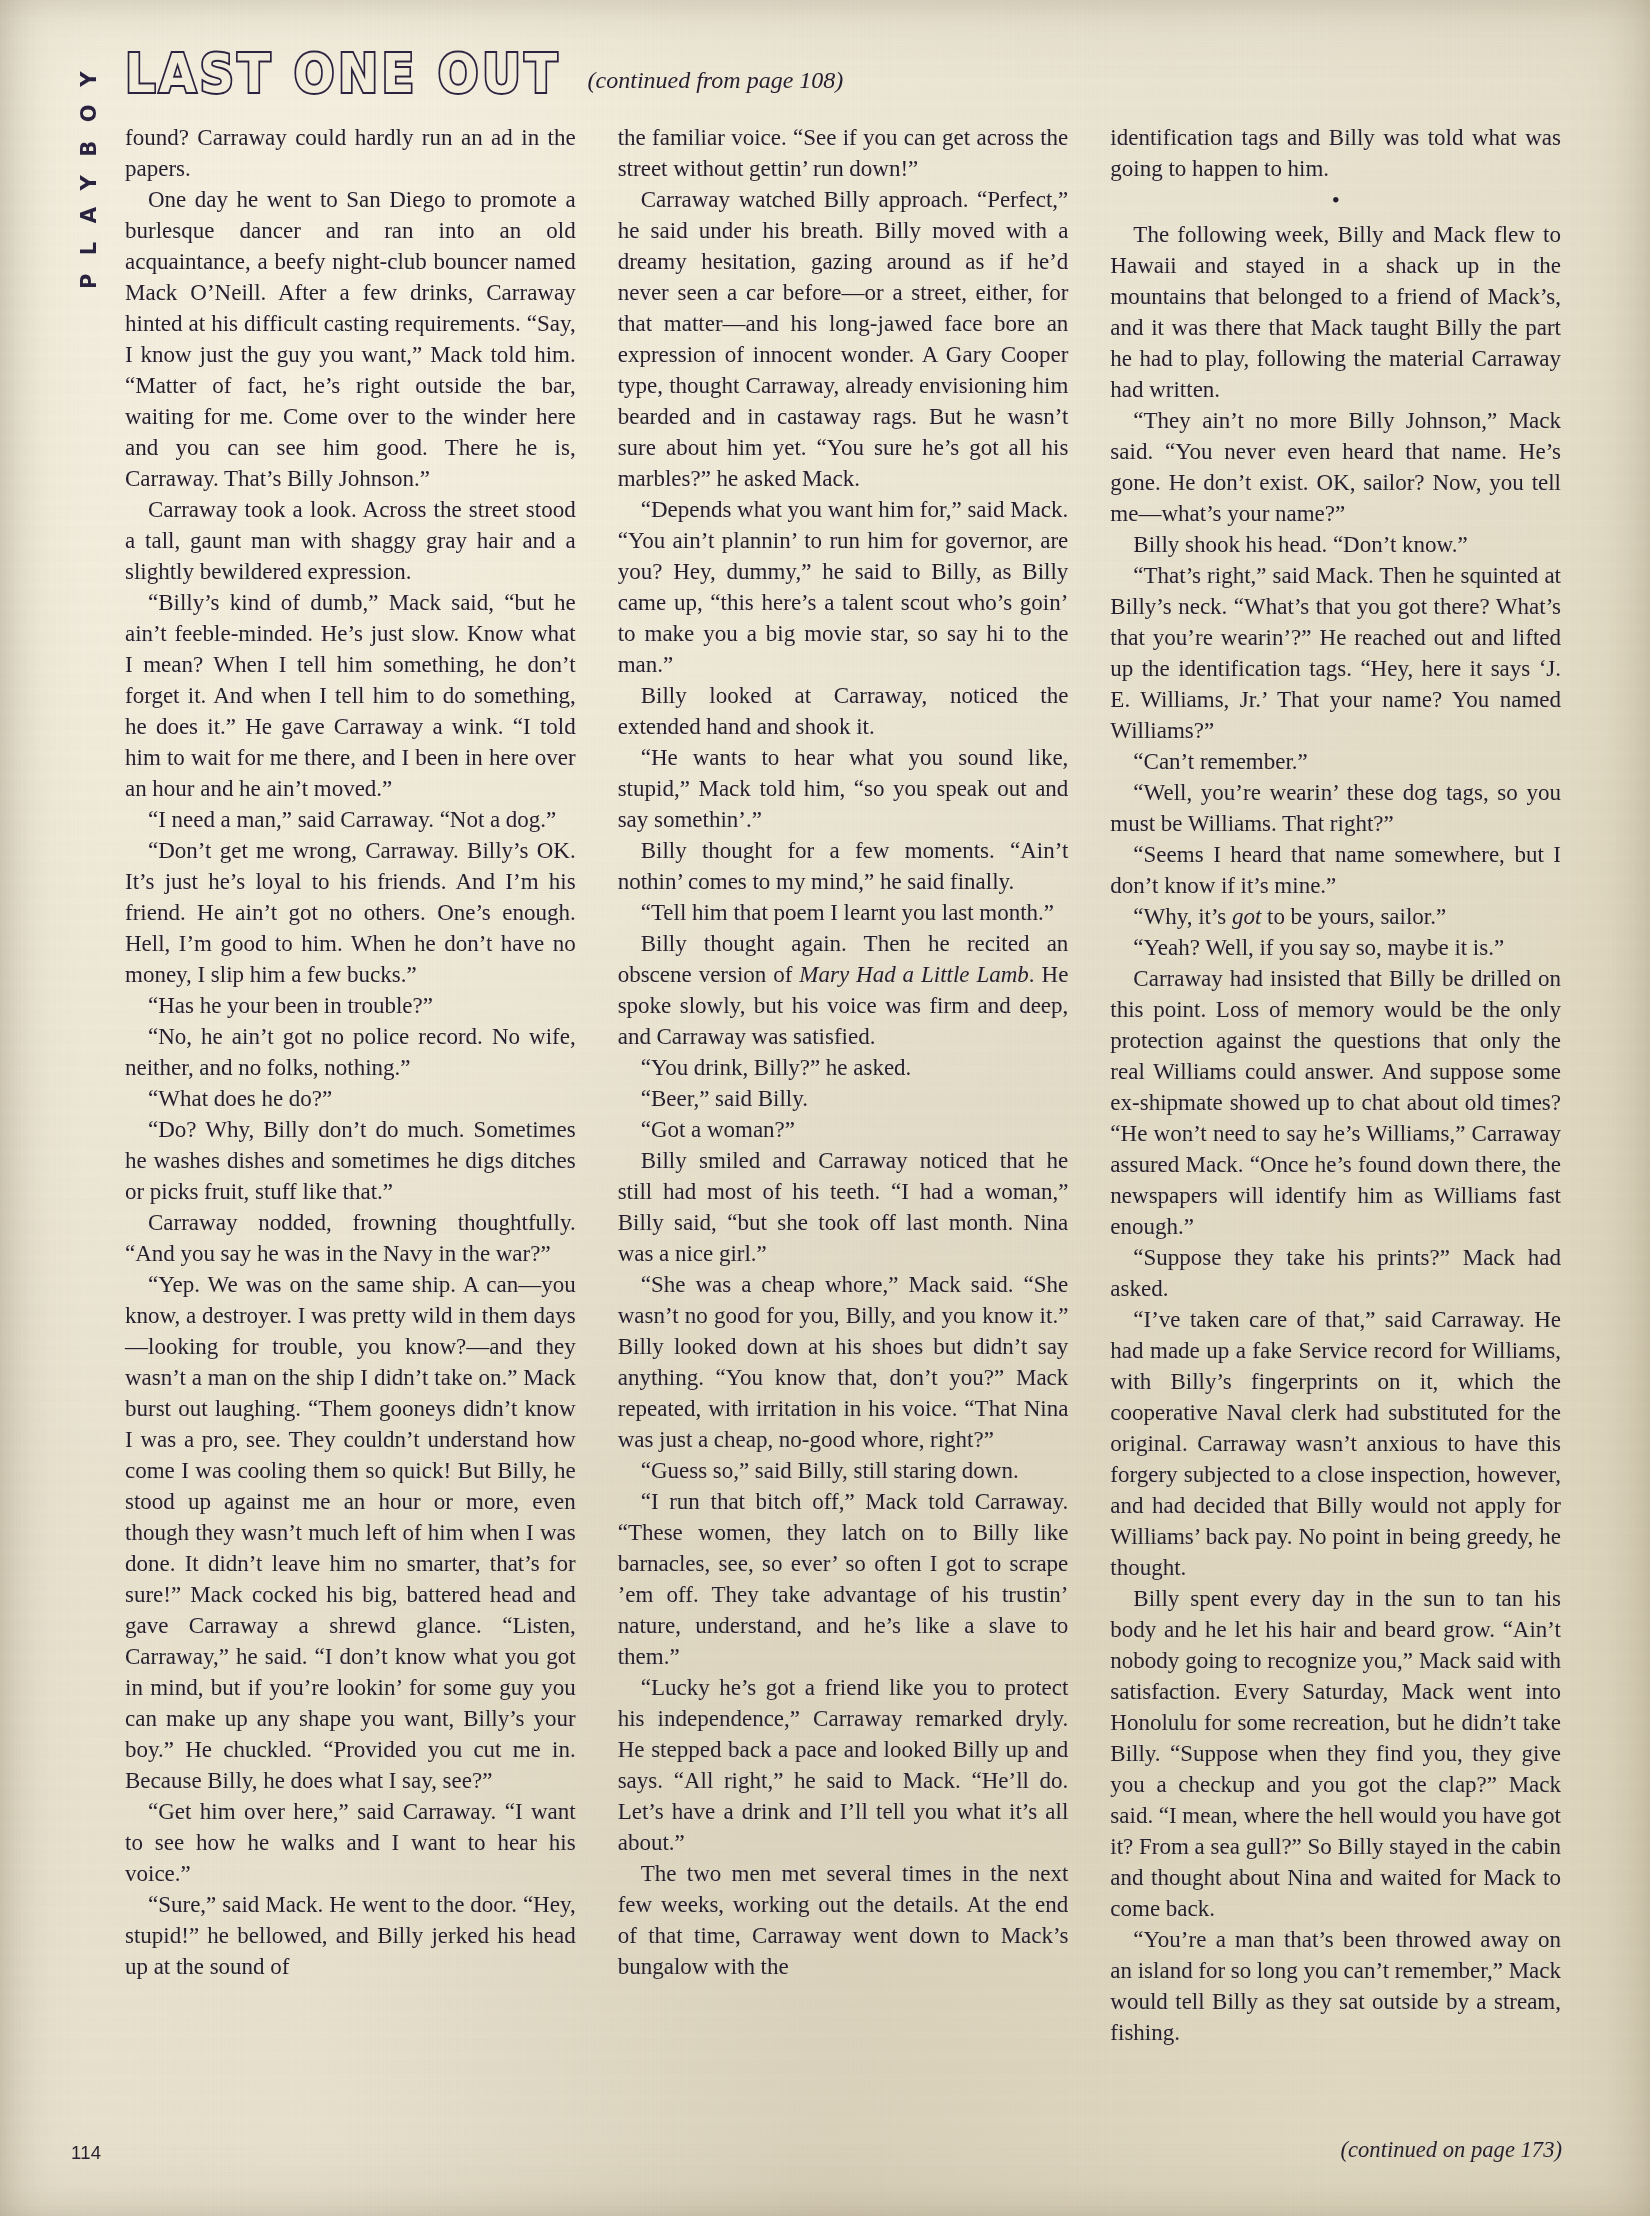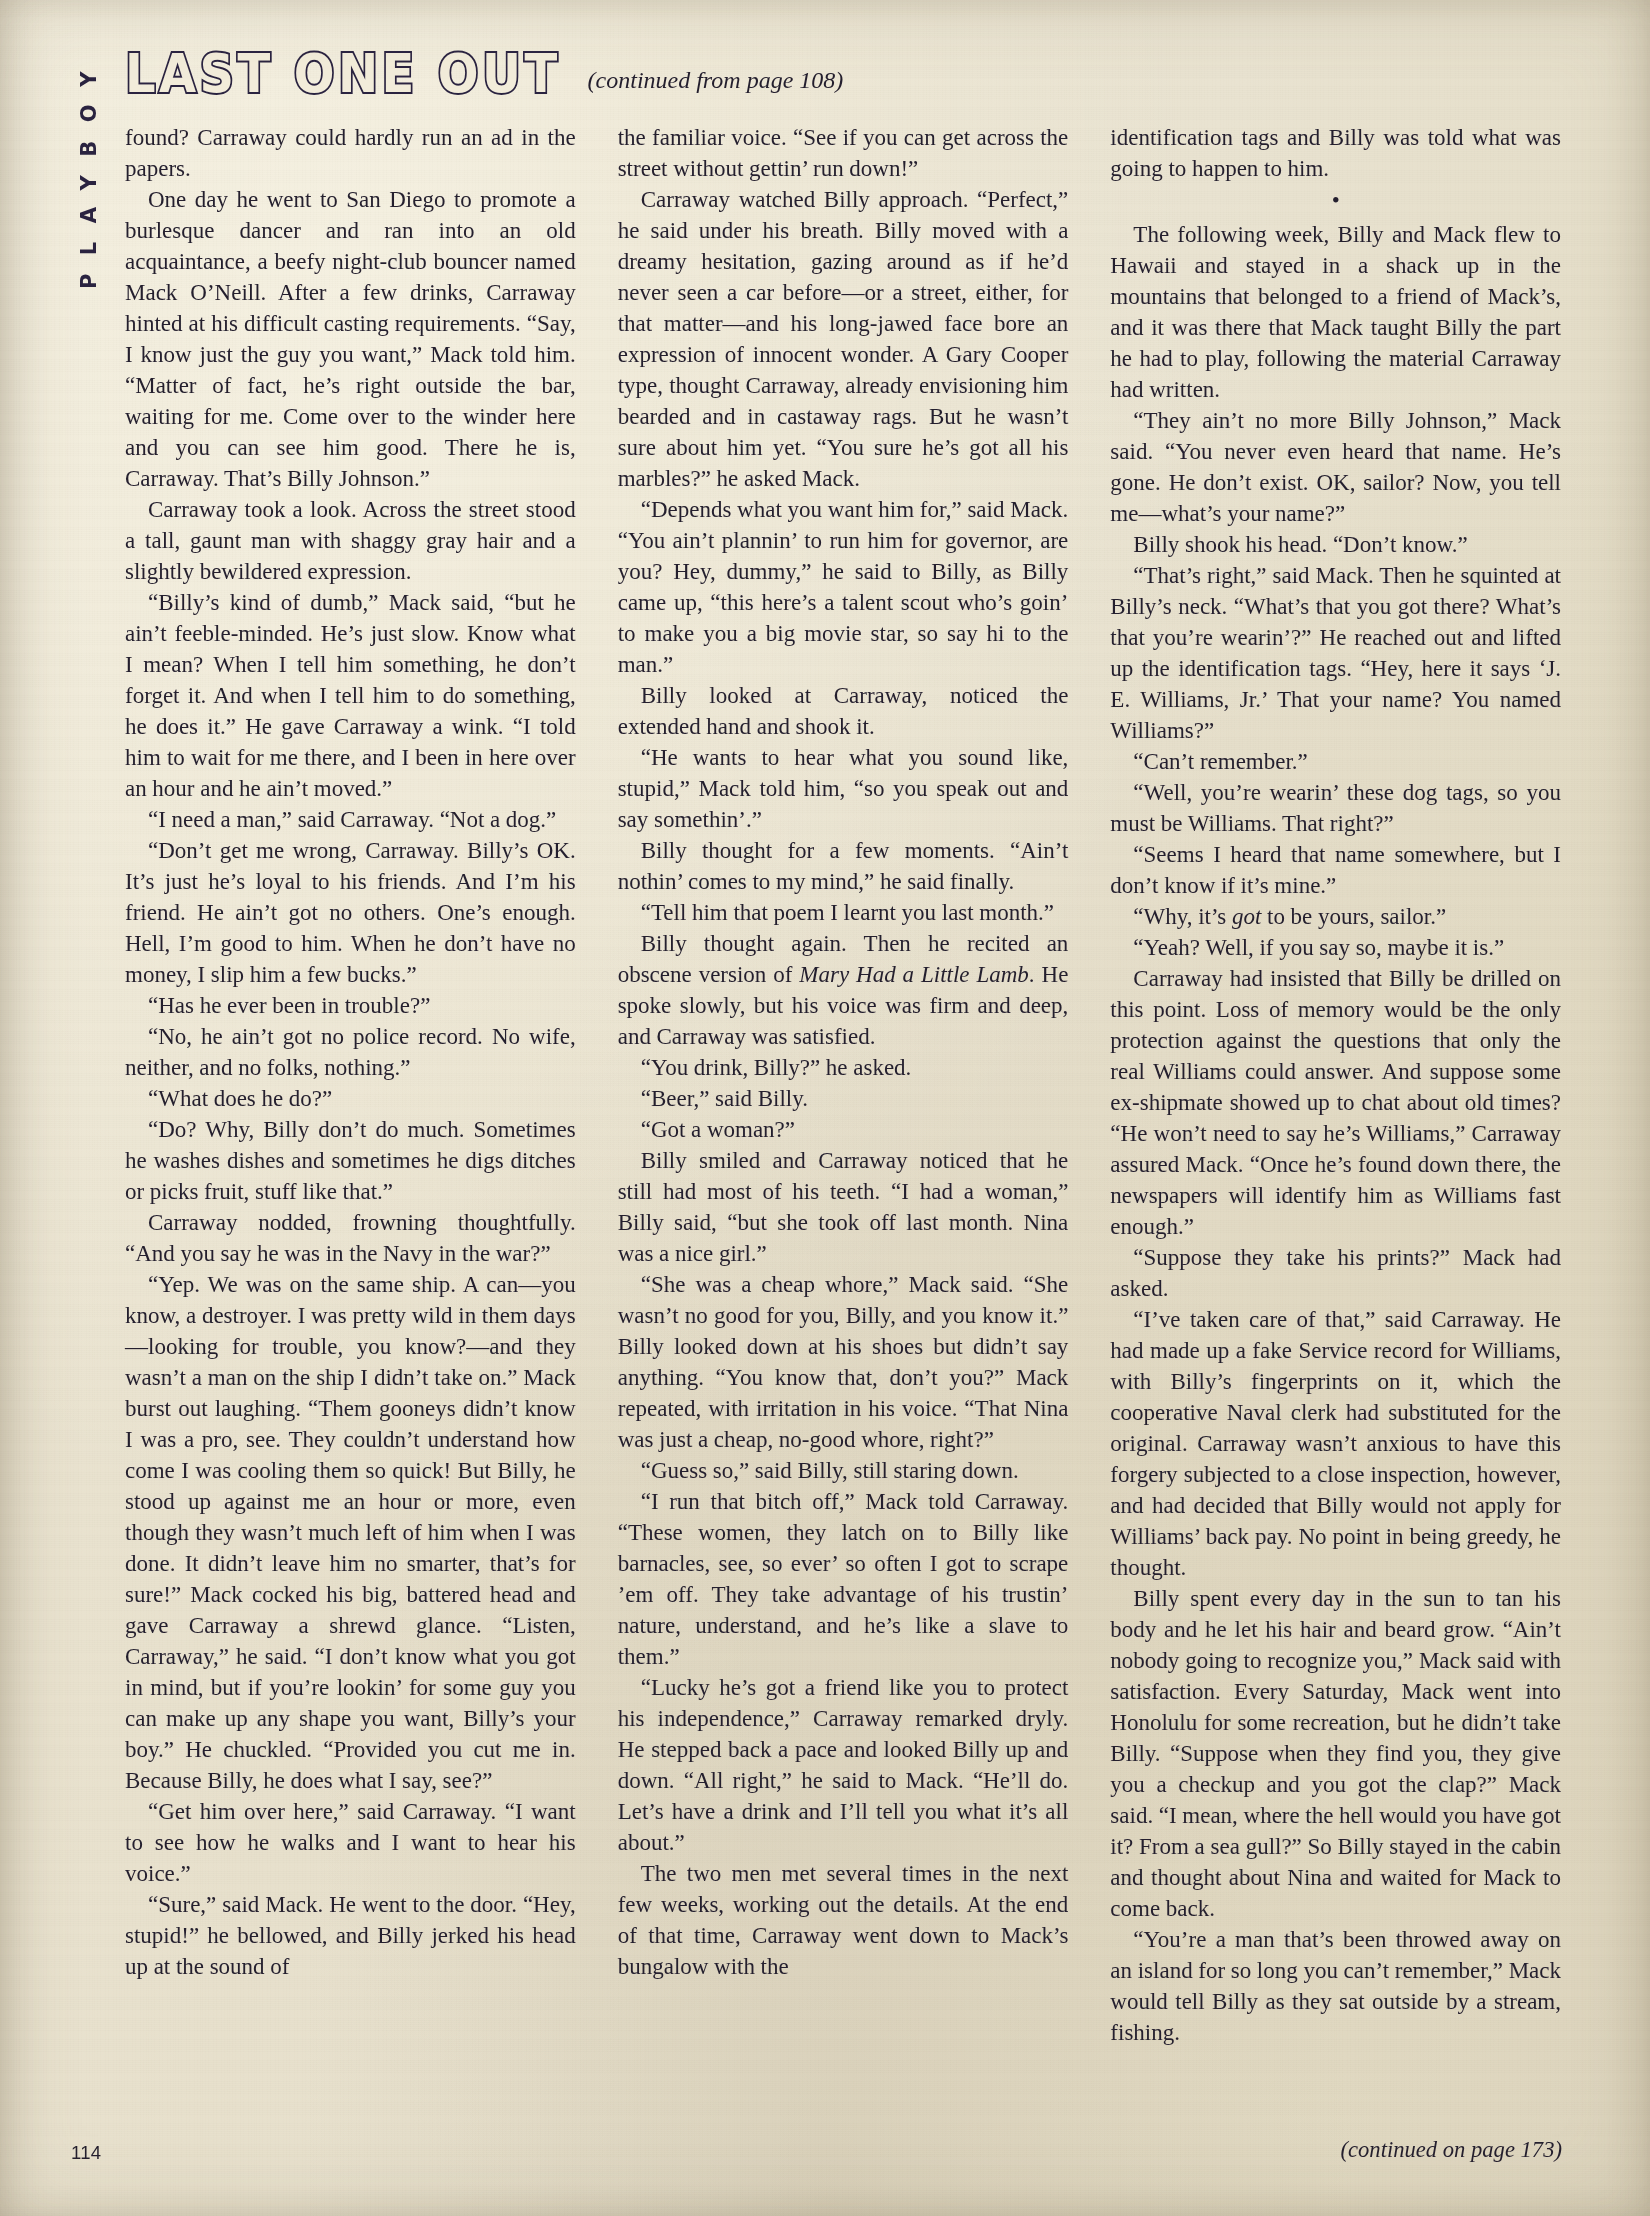--- a/index.html
+++ b/index.html
@@ -180,21 +180,21 @@
   </div>
 
   <div class="cols" id="cols">
       <div class="col first">
         <p class="body noindent">found? Carraway could hardly run an ad in the papers.</p>
         <p class="body indent">One day he went to San Diego to promote a burlesque dancer and ran into an old acquaintance, a beefy night-club bouncer named Mack O’Neill. After a few drinks, Carraway hinted at his difficult casting requirements. “Say, I know just the guy you want,” Mack told him. “Matter of fact, he’s right outside the bar, waiting for me. Come over to the winder here and you can see him good. There he is, Carraway. That’s Billy Johnson.”</p>
         <p class="body indent">Carraway took a look. Across the street stood a tall, gaunt man with shaggy gray hair and a slightly bewildered expression.</p>
         <p class="body indent">“Billy’s kind of dumb,” Mack said, “but he ain’t feeble-minded. He’s just slow. Know what I mean? When I tell him something, he don’t forget it. And when I tell him to do something, he does it.” He gave Carraway a wink. “I told him to wait for me there, and I been in here over an hour and he ain’t moved.”</p>
         <p class="body indent">“I need a man,” said Carraway. “Not a dog.”</p>
         <p class="body indent">“Don’t get me wrong, Carraway. Billy’s OK. It’s just he’s loyal to his friends. And I’m his friend. He ain’t got no others. One’s enough. Hell, I’m good to him. When he don’t have no money, I slip him a few bucks.”</p>
-        <p class="body indent">“Has he ever been in trouble?”</p>
+        <p class="body indent">“Has he your been in trouble?”</p>
         <p class="body indent">“No, he ain’t got no police record. No wife, neither, and no folks, nothing.”</p>
         <p class="body indent">“What does he do?”</p>
         <p class="body indent">“Do? Why, Billy don’t do much. Sometimes he washes dishes and sometimes he digs ditches or picks fruit, stuff like that.”</p>
         <p class="body indent">Carraway nodded, frowning thoughtfully. “And you say he was in the Navy in the war?”</p>
         <p class="body indent">“Yep. We was on the same ship. A can—you know, a destroyer. I was pretty wild in them days—looking for trouble, you know?—and they wasn’t a man on the ship I didn’t take on.” Mack burst out laughing. “Them gooneys didn’t know I was a pro, see. They couldn’t understand how come I was cooling them so quick! But Billy, he stood up against me an hour or more, even though they wasn’t much left of him when I was done. It didn’t leave him no smarter, that’s for sure!” Mack cocked his big, battered head and gave Carraway a shrewd glance. “Listen, Carraway,” he said. “I don’t know what you got in mind, but if you’re lookin’ for some guy you can make up any shape you want, Billy’s your boy.” He chuckled. “Provided you cut me in. Because Billy, he does what I say, see?”</p>
         <p class="body indent">“Get him over here,” said Carraway. “I want to see how he walks and I want to hear his voice.”</p>
         <p class="body indent">“Sure,” said Mack. He went to the door. “Hey, stupid!” he bellowed, and Billy jerked his head up at the sound of</p>
       </div>
       <div class="col">
         <p class="body noindent">the familiar voice. “See if you can get across the street without gettin’ run down!”</p>
@@ -205,21 +205,21 @@
         <p class="body indent">Billy thought for a few moments. “Ain’t nothin’ comes to my mind,” he said finally.</p>
         <p class="body indent">“Tell him that poem I learnt you last month.”</p>
         <p class="body indent">Billy thought again. Then he recited an obscene version of <i>Mary Had a Little Lamb</i>. He spoke slowly, but his voice was firm and deep, and Carraway was satisfied.</p>
         <p class="body indent">“You drink, Billy?” he asked.</p>
         <p class="body indent">“Beer,” said Billy.</p>
         <p class="body indent">“Got a woman?”</p>
         <p class="body indent">Billy smiled and Carraway noticed that he still had most of his teeth. “I had a woman,” Billy said, “but she took off last month. Nina was a nice girl.”</p>
         <p class="body indent">“She was a cheap whore,” Mack said. “She wasn’t no good for you, Billy, and you know it.” Billy looked down at his shoes but didn’t say anything. “You know that, don’t you?” Mack repeated, with irritation in his voice. “That Nina was just a cheap, no-good whore, right?”</p>
         <p class="body indent">“Guess so,” said Billy, still staring down.</p>
         <p class="body indent">“I run that bitch off,” Mack told Carraway. “These women, they latch on to Billy like barnacles, see, so ever’ so often I got to scrape ’em off. They take advantage of his trustin’ nature, understand, and he’s like a slave to them.”</p>
-        <p class="body indent">“Lucky he’s got a friend like you to protect his independence,” Carraway remarked dryly. He stepped back a pace and looked Billy up and down. “All right,” he said to Mack. “He’ll do. Let’s have a drink and I’ll tell you what it’s all about.”</p>
+        <p class="body indent">“Lucky he’s got a friend like you to protect his independence,” Carraway remarked dryly. He stepped back a pace and looked Billy up and says. “All right,” he said to Mack. “He’ll do. Let’s have a drink and I’ll tell you what it’s all about.”</p>
         <p class="body indent">The two men met several times in the next few weeks, working out the details. At the end of that time, Carraway went down to Mack’s bungalow with the</p>
       </div>
       <div class="col">
         <p class="body noindent">identification tags and Billy was told what was going to happen to him.</p>
         <div class="dinkus">•</div>
         <p class="body indent">The following week, Billy and Mack flew to Hawaii and stayed in a shack up in the mountains that belonged to a friend of Mack’s, and it was there that Mack taught Billy the part he had to play, following the material Carraway had written.</p>
         <p class="body indent">“They ain’t no more Billy Johnson,” Mack said. “You never even heard that name. He’s gone. He don’t exist. OK, sailor? Now, you tell me—what’s your name?”</p>
         <p class="body indent">Billy shook his head. “Don’t know.”</p>
         <p class="body indent">“That’s right,” said Mack. Then he squinted at Billy’s neck. “What’s that you got there? What’s that you’re wearin’?” He reached out and lifted up the identification tags. “Hey, here it says ‘J. E. Williams, Jr.’ That your name? You named Williams?”</p>
         <p class="body indent">“Can’t remember.”</p>

